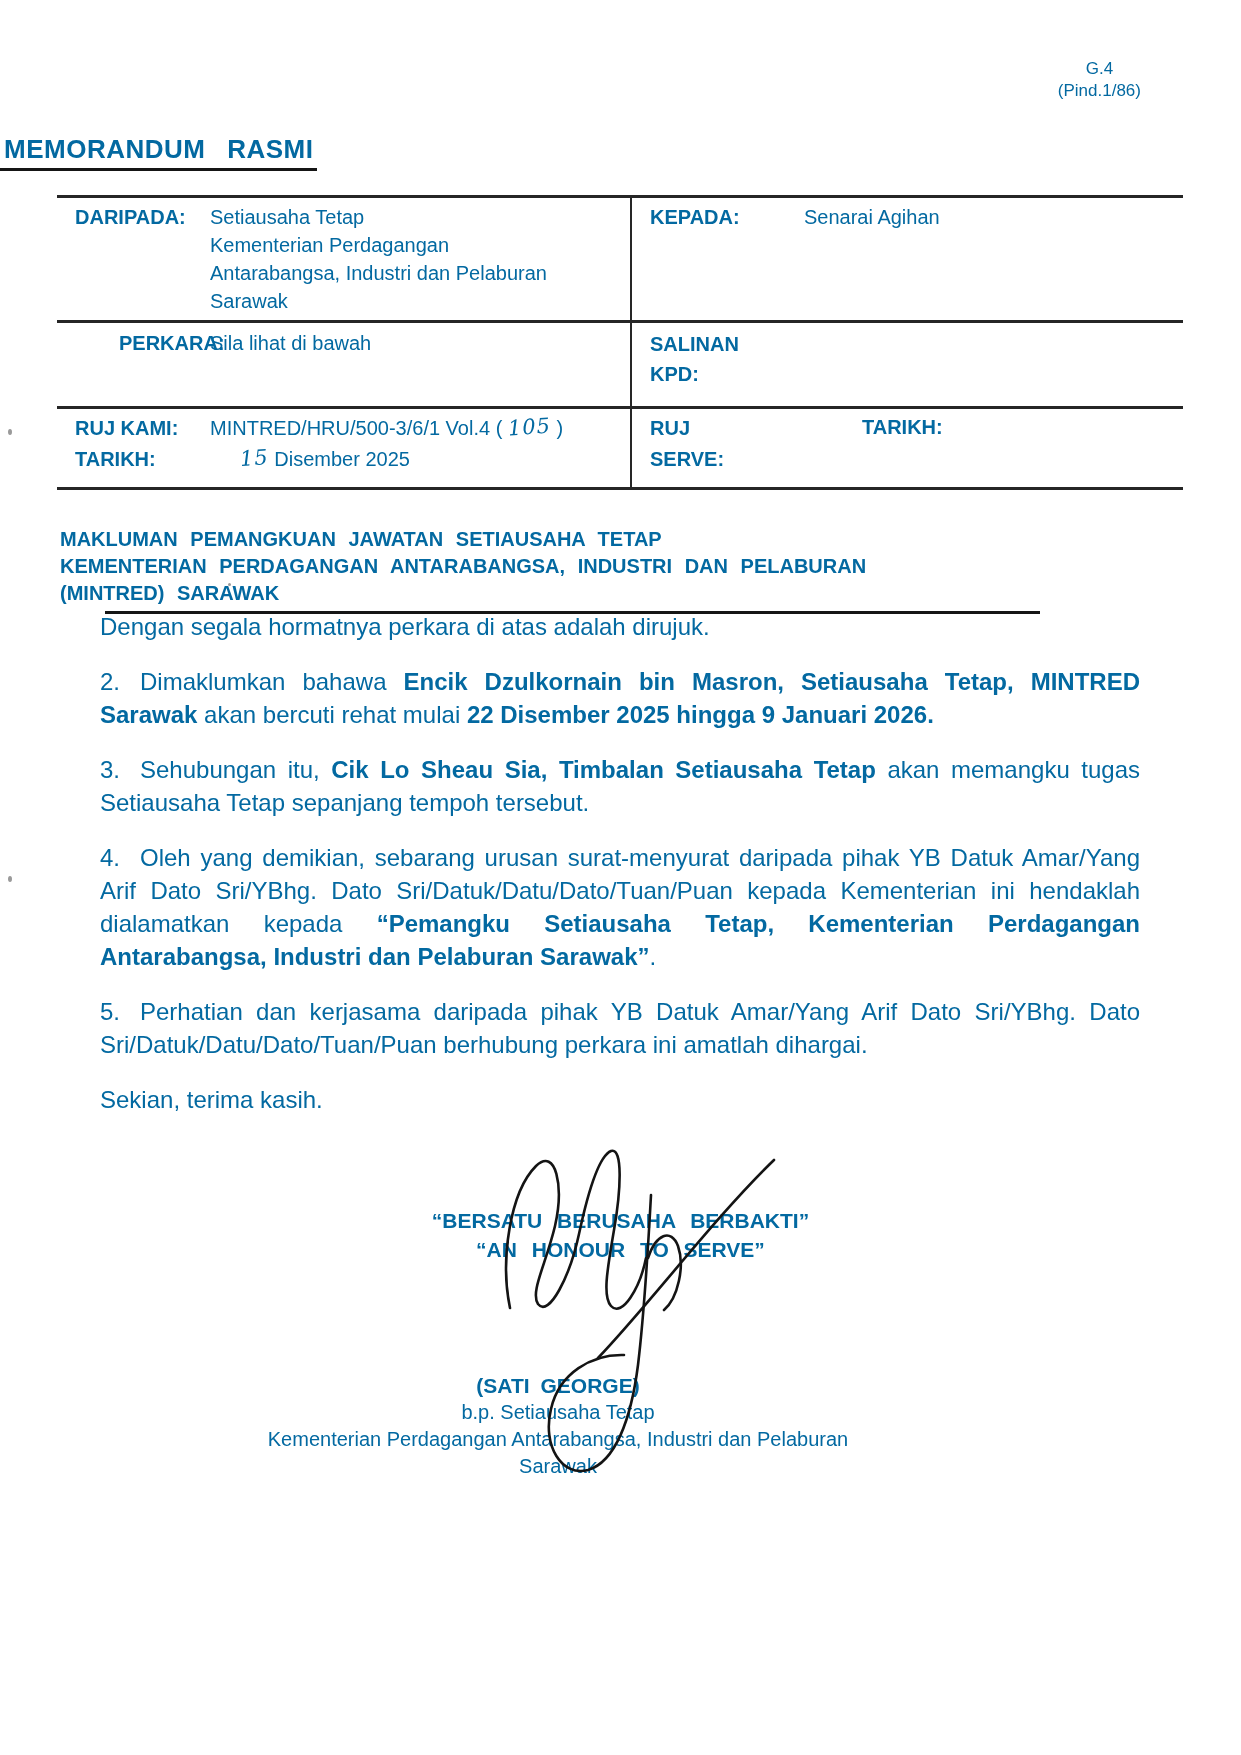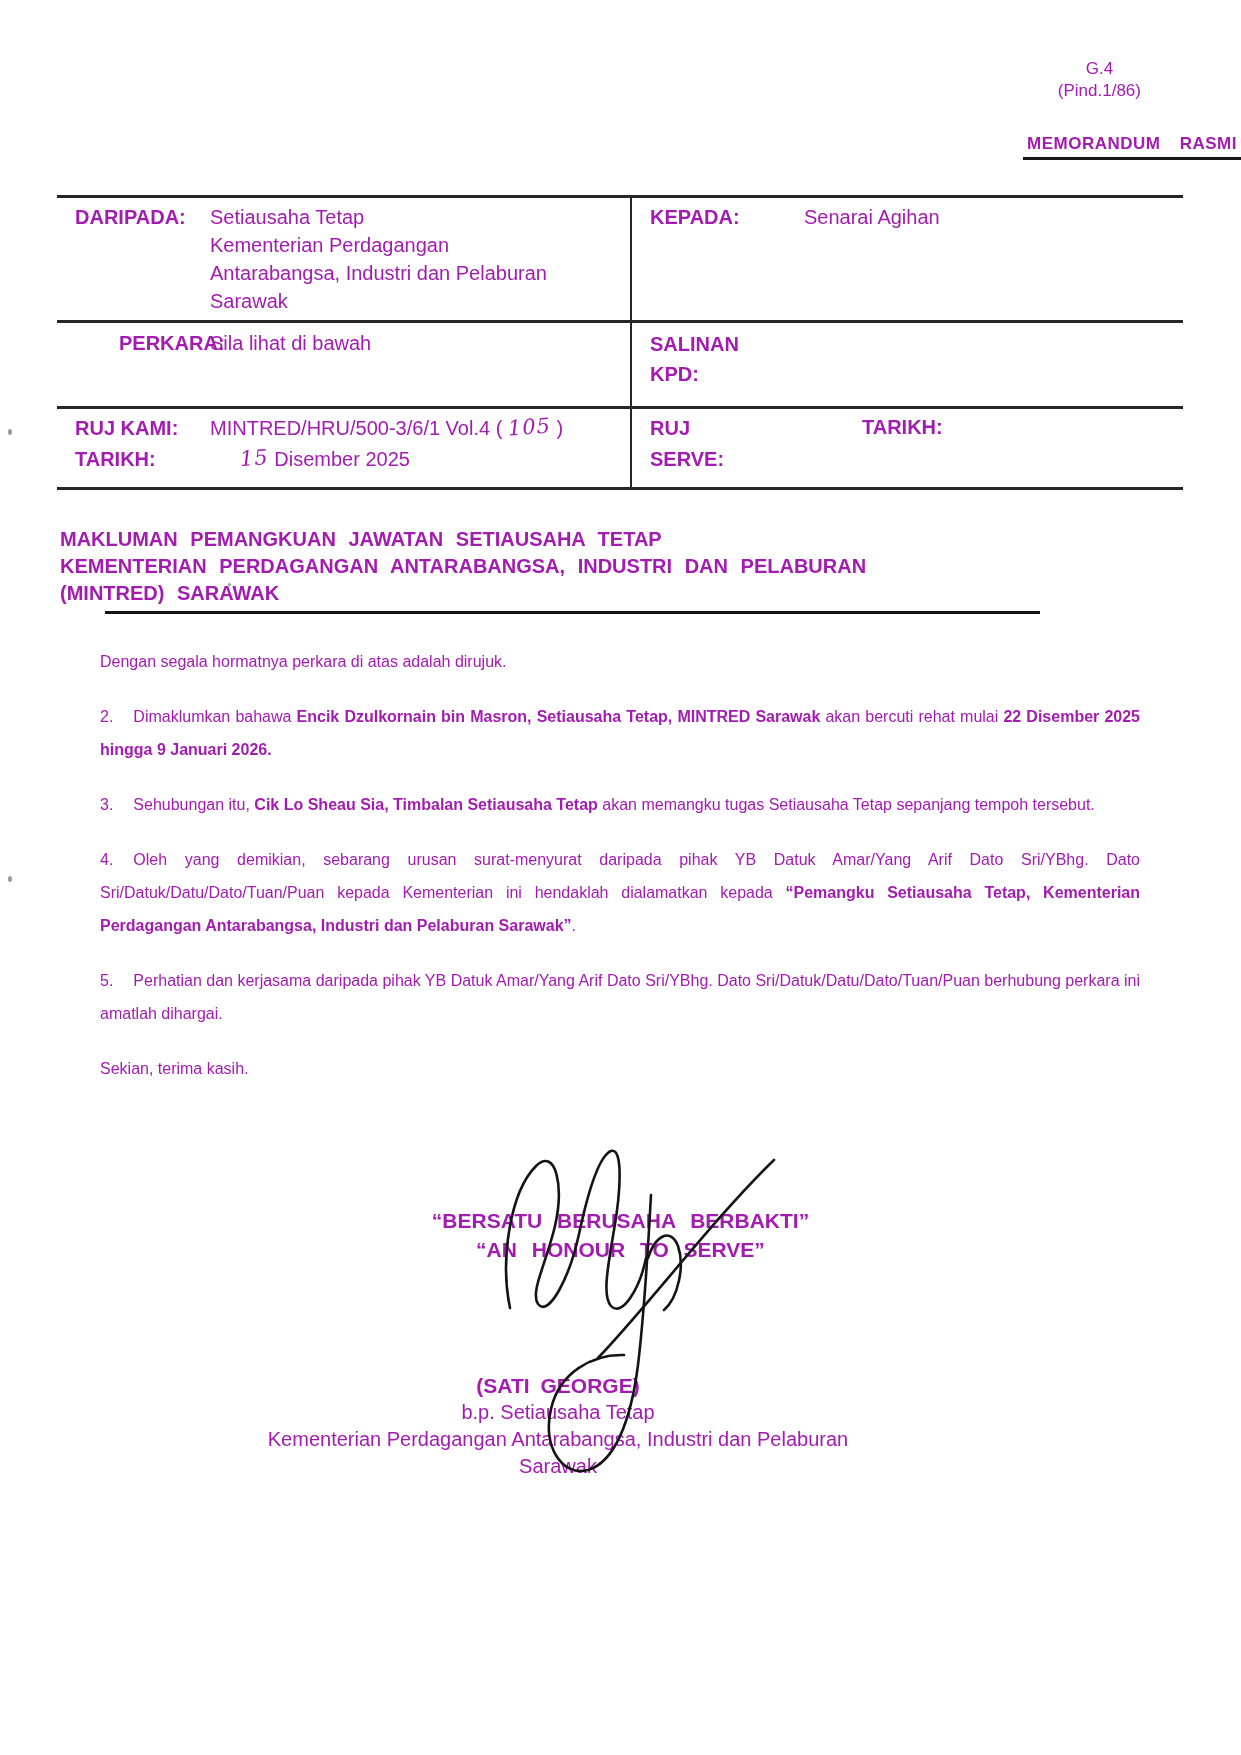--- a/index.html
+++ b/index.html
@@ -1,24 +1,24 @@
 <!DOCTYPE html>
 <html><head>
 <meta charset="utf-8">
 <style>
   html,body{margin:0;padding:0;background:#ffffff;}
   .page{
     position:relative;width:1241px;height:1755px;background:#ffffff;
-    font-family:"Liberation Sans",sans-serif;color:#a21caf;overflow:hidden;
+    font-family:"Liberation Sans",sans-serif;color:#0369a1;overflow:hidden;
   }
   
   .ref{position:absolute;top:58px;right:100px;text-align:center;font-size:17px;line-height:22px;}
   
-  .title{position:absolute;top:134px;left:0;width:100%;text-align:right;
-         font-size:17px;font-weight:bold;letter-spacing:.5px;word-spacing:14px;}
+  .title{position:absolute;top:134px;left:0;width:100%;text-align:left;
+         font-size:26px;font-weight:bold;letter-spacing:.5px;word-spacing:14px;}
   .title span{display:inline-block;border-bottom:3px solid #151515;padding:0 4px 3px 4px;}
   
   .hl{position:absolute;left:57px;width:1126px;height:3px;background:#262626;}
   .vl{position:absolute;left:630px;top:195px;width:2px;height:295px;background:#262626;}
   
   .cell{position:absolute;font-size:20px;line-height:28px;white-space:nowrap;}
   .lbl{font-weight:bold;}
   .c-daripada-l{left:75px;top:203px;}
   .c-daripada-v{left:210px;top:203px;}
   .c-kepada-l{left:650px;top:203px;}
@@ -31,22 +31,22 @@
   .c-rujtuan{left:650px;top:413px;line-height:31px;}
   .c-tarikh-r{left:862px;top:413px;}
   .indent15{margin-left:30px;}
   .hand{font-family:"DejaVu Serif",serif;font-style:italic;font-size:21px;
         display:inline-block;transform:rotate(-4deg) translateY(-1px);letter-spacing:1px;}
   
   .subject{position:absolute;top:526px;left:60px;width:1120px;
            font-weight:bold;font-size:20px;line-height:27px;word-spacing:7px;}
   .subject-underline{position:absolute;top:611px;left:105px;width:935px;height:3px;background:#151515;}
   
-  .bodytext{position:absolute;top:645px;left:100px;width:1040px;
-            font-size:16px;line-height:33px;text-align:justify;}
+  .bodytext{position:absolute;top:610px;left:100px;width:1040px;
+            font-size:24px;line-height:33px;text-align:justify;}
   .bodytext p{margin:0 0 22px 0;}
   .pnum{padding-right:20px;}
   
   .motto{position:absolute;top:1206px;left:0;width:100%;text-align:center;
          font-size:21px;font-weight:bold;line-height:29px;word-spacing:9px;}
   .motto .en{}
   
   .signature-svg{position:absolute;left:452px;top:1140px;z-index:3;}
   .signoff{position:absolute;top:1372px;left:158px;width:800px;text-align:center;
            font-size:20px;line-height:27px;z-index:2;}

